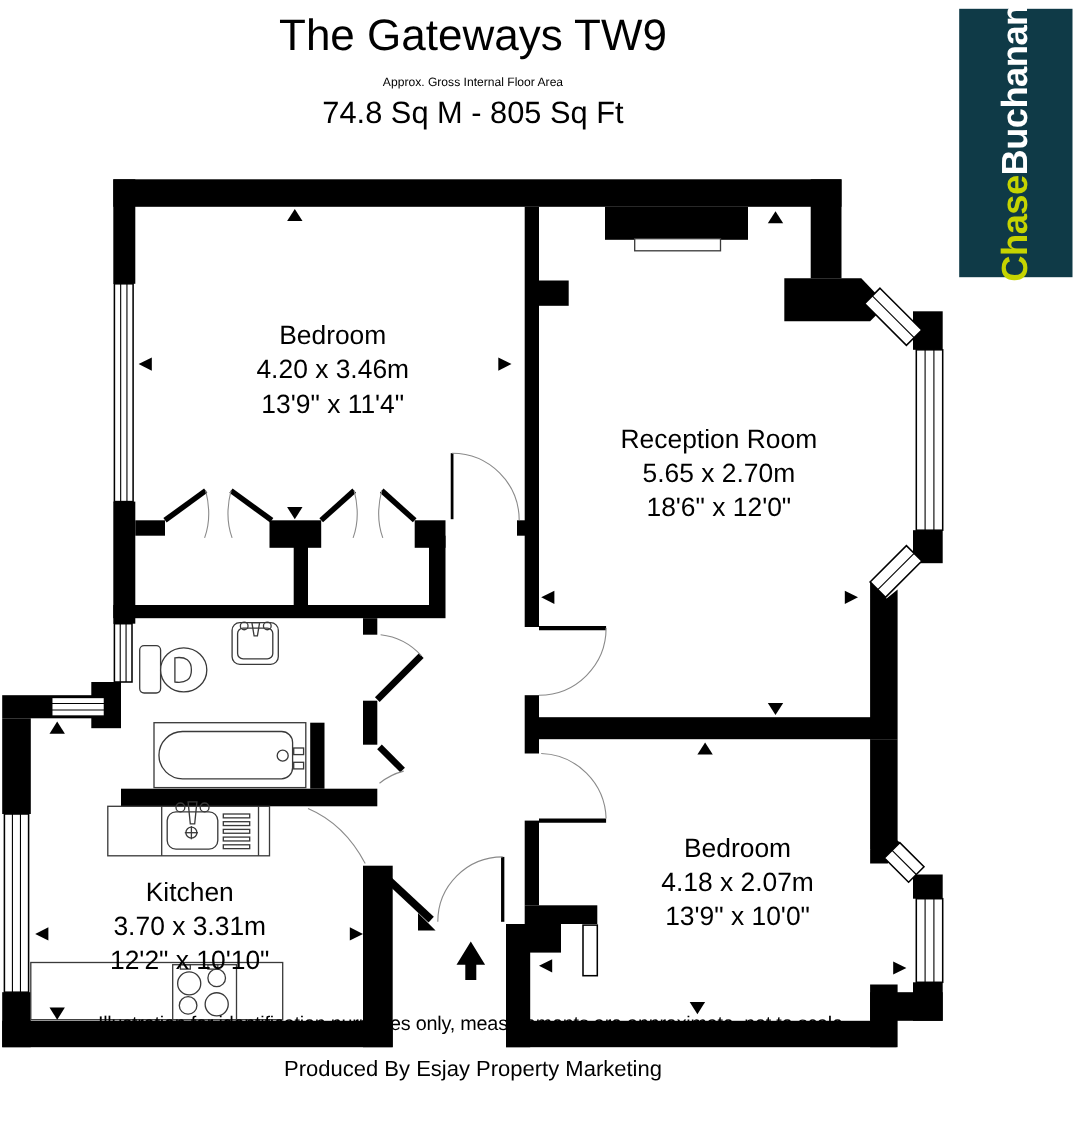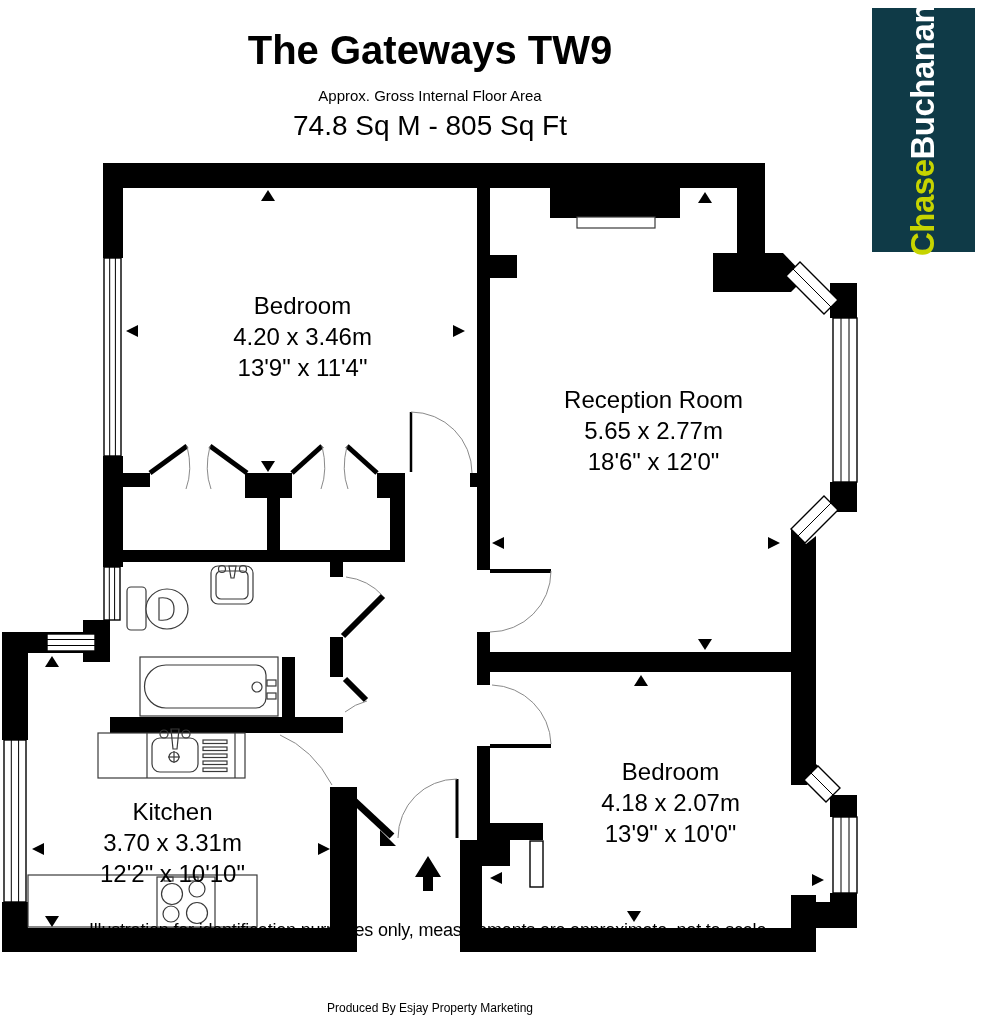--- a/index.html
+++ b/index.html
@@ -1,31 +1,31 @@
 <!DOCTYPE html>
 <html><head>
 <meta charset="utf-8">
 <style>
   html,body{margin:0;padding:0;}
   body{width:993px;height:1025px;position:relative;background:#ffffff;overflow:hidden;
        font-family:"Liberation Sans", sans-serif;color:#000;}
   .header{position:absolute;left:0;top:0;width:860px;text-align:center;}
-  .title{margin-top:28px;font-size:40px;font-weight:bold;letter-spacing:0px;}
-  .subtitle{margin-top:14px;font-size:15px;}
+  .title{margin-top:10px;font-size:40px;font-weight:normal;letter-spacing:0px;}
+  .subtitle{margin-top:14px;font-size:11px;}
   .area{margin-top:6px;font-size:28px;}
   .logo{position:absolute;left:872px;top:8px;width:103px;height:244px;background:#0f3a47;
         display:flex;align-items:center;justify-content:center;}
   .logo-text{transform:rotate(-90deg);white-space:nowrap;font-size:33px;font-weight:bold;letter-spacing:-0.5px;}
   .logo-part1{color:#c6d400;}
   .logo-part2{color:#ffffff;}
   .plan-svg{position:absolute;left:0;top:0;}
   .room-label{position:absolute;width:305px;text-align:center;font-size:24px;line-height:31px;}
   .footer{position:absolute;left:0;width:860px;text-align:center;}
   .footer-1{top:920px;font-size:18px;letter-spacing:-0.2px;}
-  .footer-2{top:1001px;font-size:12px;}
+  .footer-2{top:961px;font-size:20px;}
   svg .wall{fill:#000;}
   svg .win{fill:#fff;stroke:#000;stroke-width:1.4;}
   svg .winline{stroke:#000;stroke-width:1;}
   svg .arc{fill:none;stroke:#8a8a8a;stroke-width:1;}
   svg .leaf{stroke:#000;fill:none;}
   svg .fix{fill:#fff;stroke:#3a3a3a;stroke-width:1.2;}
   svg .fixl{fill:none;stroke:#3a3a3a;stroke-width:1.2;}
   svg .arrow{fill:#000;}
 </style>
 </head>
@@ -258,21 +258,21 @@
   </div>
 </div>
 
 <div class="room-label" style="left:150px;top:290px;">
   <div>Bedroom</div>
   <div>4.20 x 3.46m</div>
   <div>13'9" x 11'4"</div>
 </div>
 <div class="room-label" style="left:501px;top:384px;">
   <div>Reception Room</div>
-  <div>5.65 x 2.77m</div>
+  <div>5.65 x 2.70m</div>
   <div>18'6" x 12'0"</div>
 </div>
 <div class="room-label" style="left:518px;top:756px;">
   <div>Bedroom</div>
   <div>4.18 x 2.07m</div>
   <div>13'9" x 10'0"</div>
 </div>
 <div class="room-label" style="left:20px;top:784px;margin-top:12px;">
   <div>Kitchen</div>
   <div>3.70 x 3.31m</div>

